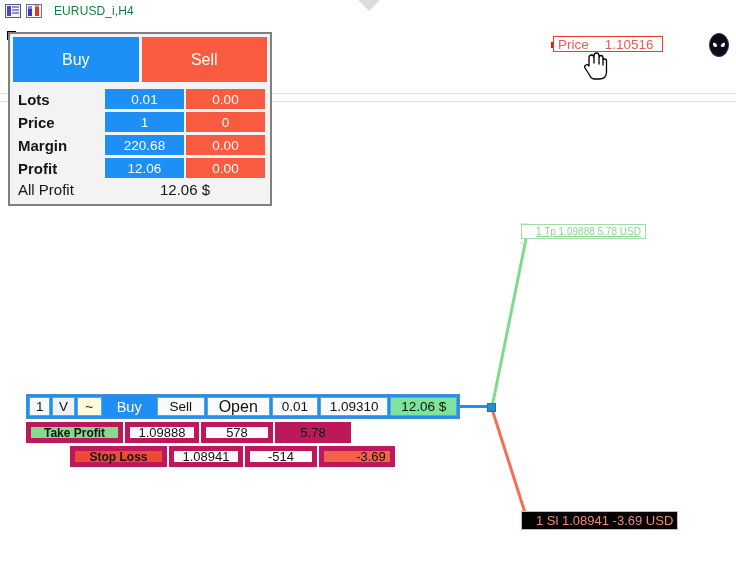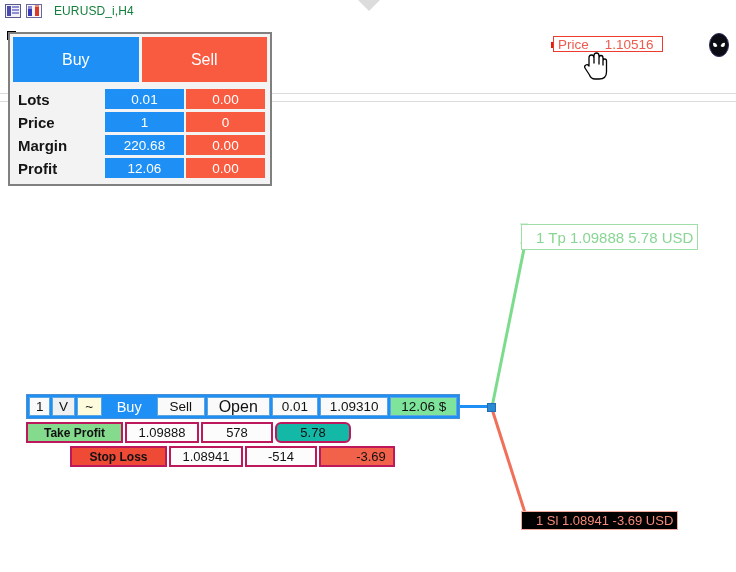--- a/index.html
+++ b/index.html
@@ -178,30 +178,31 @@
     position: absolute;
     left: 0; top: 0;
     width: 736px; height: 572px;
     pointer-events: none;
   }
 
   
   .tp-label {
     position: absolute;
     left: 521px; top: 224px;
-    height: 26px;
+    height: 15px;
     box-sizing: border-box;
     border: 1px solid #9fdfa7;
     background: #ffffff;
     display: flex;
     align-items: center;
     padding: 0 4px 0 14px;
     white-space: nowrap;
-    font-size: 15px;
+    font-size: 10px;
     color: #89d694;
+    text-decoration: underline;
   }
   .tp-anchor {
     position: absolute;
     left: 523px; top: 230px;
     width: 7px; height: 7px;
     background: #000000;
   }
   .sl-label {
     position: absolute;
     left: 521px; top: 511px;
@@ -266,37 +267,37 @@
   .ocell.c-price { width: 74px; text-align: right; }
   .ocell.c-prof  { width: 72px; background: #7ee39b; }
 
   .tpsl-row {
     display: flex;
     gap: 2px;
     margin-top: 3px;
     height: 21px;
   }
   .tcell {
-    border: 2px solid #be185d;
+    border: 5px solid #be185d;
     box-sizing: border-box;
     display: flex;
     align-items: center;
     justify-content: center;
     font-size: 13px;
     color: #111111;
     background: #fcfcfc;
     white-space: nowrap;
   }
   .tcell.t-name   { width: 97px; font-weight: bold; font-size: 12px; }
   .tcell.t-name.tp { background: #84db8e; }
   .tcell.t-name.sl { background: #ef4a35; color: #111111; margin-left: 44px; }
   .tcell.t-price  { width: 74px; }
   .tcell.t-points { width: 72px; }
   .tcell.t-money  { width: 76px; }
-  .tcell.t-money.tp { background: #14b8a6; border-radius: 6px; }
+  .tcell.t-money.tp { background: #be185d; }
   .tcell.t-money.sl { background: #f2624b; padding-left: 28px; }
 
   .order-connector {
     position: absolute;
     left: 460px; top: 405px;
     width: 28px; height: 3px;
     background: #1e90f5;
   }
   .junction-dot {
     position: absolute;
@@ -363,20 +364,24 @@
       <tr>
         <td class="lbl-cell">Margin</td>
         <td class="val-cell blue">220.68</td>
         <td class="val-cell red">0.00</td>
       </tr>
       <tr>
         <td class="lbl-cell">Profit</td>
         <td class="val-cell blue">12.06</td>
         <td class="val-cell red">0.00</td>
       </tr>
+      <tr>
+        <td class="allprofit-lbl">All Profit</td>
+        <td class="allprofit-val" colspan="2">12.06 $</td>
+      </tr>
     </tbody>
   </table>
 </div>
 
 <div class="price-anchor"></div>
 <div class="price-label">
   <span class="pl-text">Price</span>
   <span class="pl-value">1.10516</span>
 </div>
 

